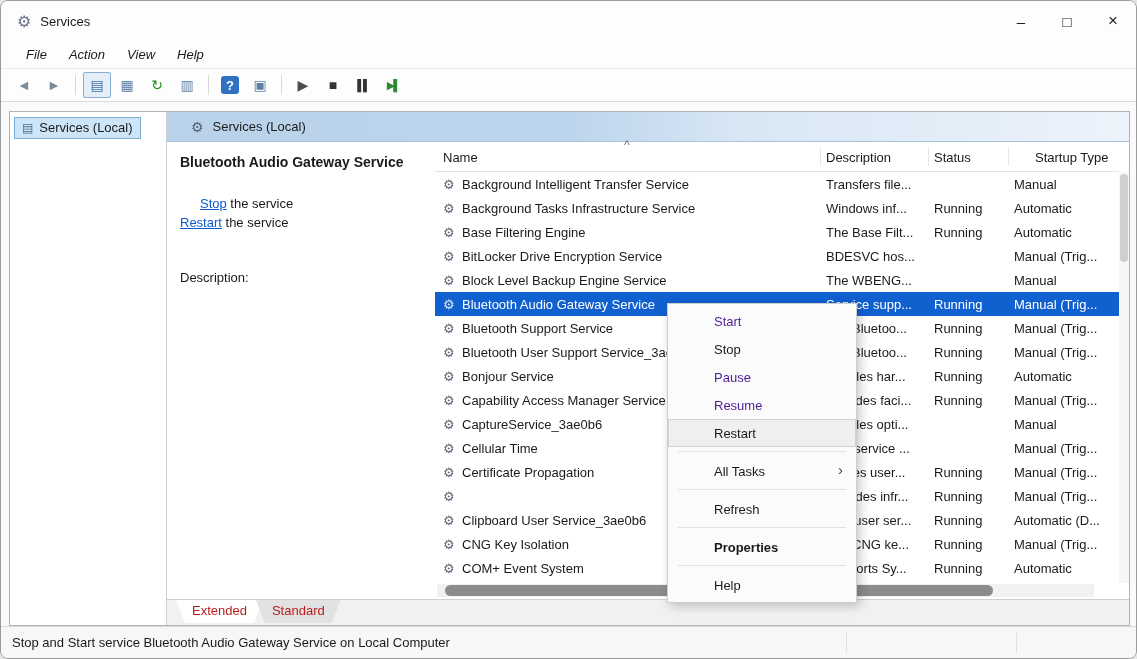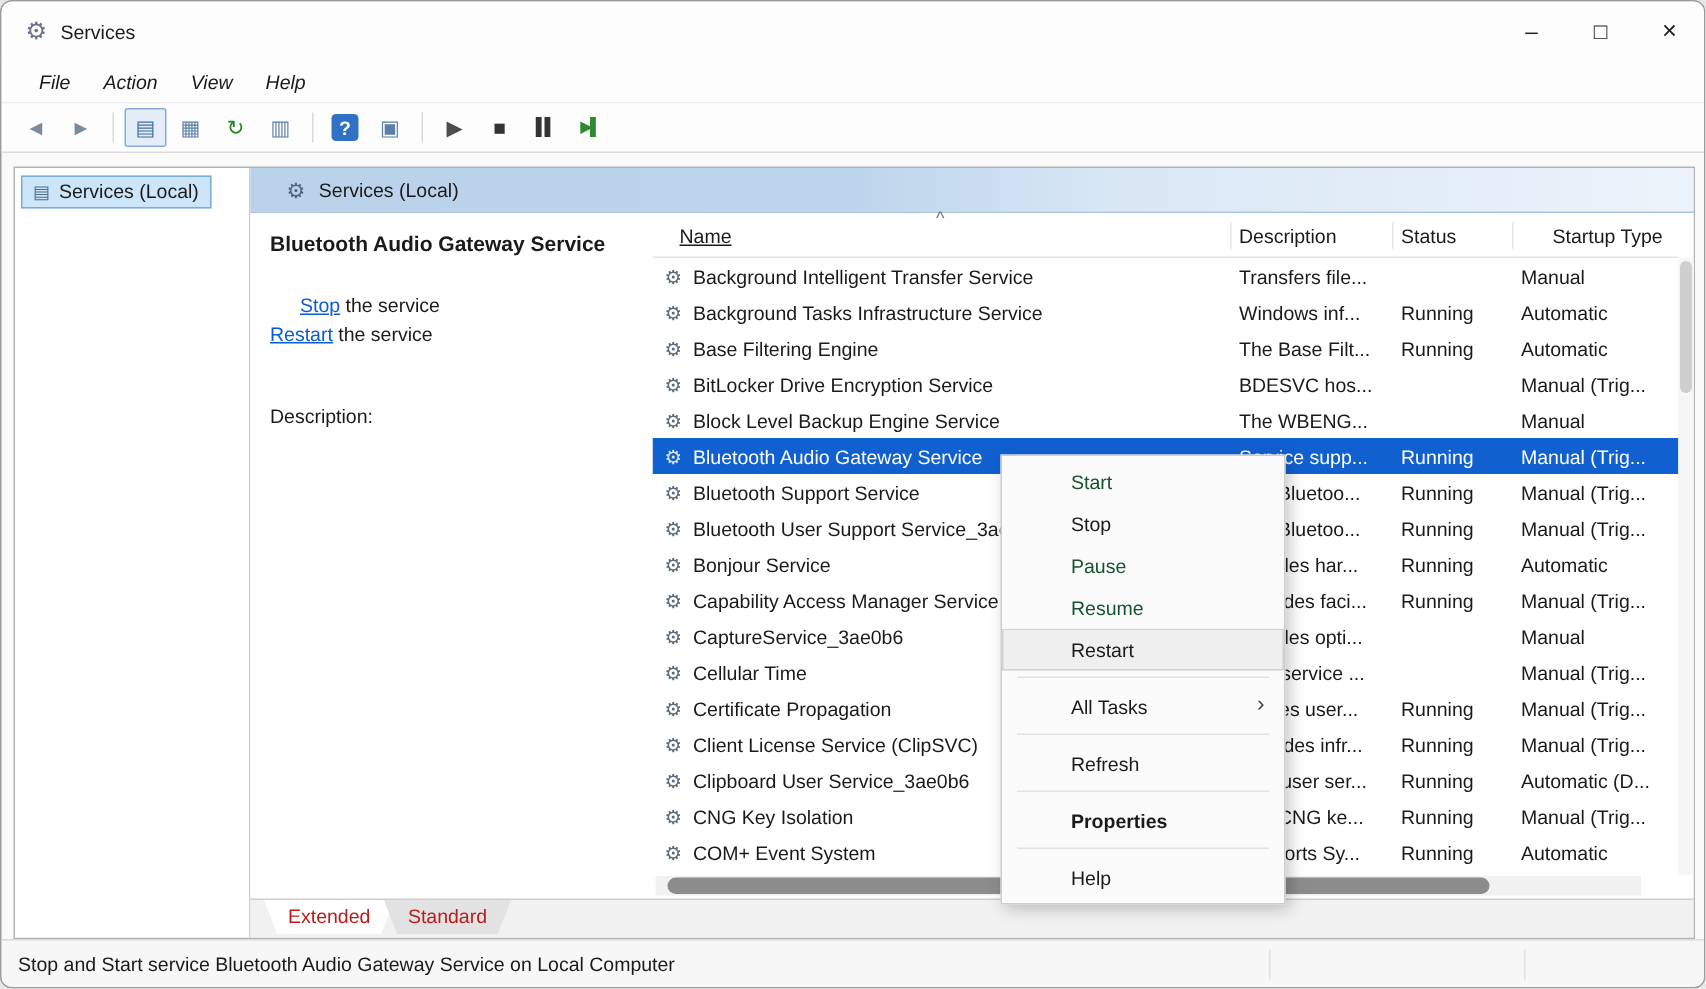--- a/index.html
+++ b/index.html
@@ -54,21 +54,21 @@
   .action-1{position:absolute;left:13px;top:54px;margin-left:20px;}
   .action-2{position:absolute;left:13px;top:73px;}
   .link{color:var(--link);text-decoration:underline;}
   .desc-label{position:absolute;left:13px;top:128px;}
   .desc-text{position:absolute;left:13px;top:148px;width:250px;line-height:19px;}
 
   
   .list{position:absolute;left:268px;right:0;top:30px;bottom:26px;background:#fff;}
   .list-header{position:absolute;left:0;right:10px;top:0;height:30px;border-bottom:1px solid #e3e3e3;}
   .hcell{position:absolute;top:0;height:30px;display:flex;align-items:center;white-space:nowrap;}
-  .hname{left:18px;text-decoration:underline;} .hdesc{left:391px;} .hstat{left:499px;} .hstart{left:600px;}
+  .hname{left:8px;} .hdesc{left:391px;} .hstat{left:499px;} .hstart{left:600px;}
   .hsep{position:absolute;top:6px;height:18px;width:1px;background:#e6e6e6;}
   .sort-ind{position:absolute;left:189px;top:-4px;font-size:12px;color:#777;}
 
   .list-body{position:absolute;left:0;right:10px;top:30px;bottom:16px;overflow:hidden;}
   .lrow{position:relative;height:24px;}
   .lrow span{position:absolute;top:0;height:24px;display:flex;align-items:center;white-space:nowrap;overflow:hidden;}
   .ricon{left:8px;width:17px;font-size:13px;color:#5c6b7c;}
   .cname{left:27px;width:357px;}
   .cdesc{left:391px;width:106px;}
   .cstat{left:499px;width:78px;}
@@ -91,21 +91,21 @@
   
   .statusbar{position:absolute;left:0;right:0;bottom:0;height:32px;background:#f7f7f7;
              border-top:1px solid #d9d9d9;display:flex;align-items:center;padding-left:11px;text-align:right;}
   .sb-sep{position:absolute;top:6px;height:20px;width:1px;background:#e0e0e0;}
 
   
   .context-menu{position:absolute;left:666px;top:302px;width:190px;background:#fbfbfb;
                 border:1px solid #cdcdcd;box-shadow:3px 3px 10px rgba(0,0,0,0.22);
                 padding:3px 0;z-index:50;}
   .cm-item{position:relative;height:28px;display:flex;align-items:center;padding-left:46px;}
-  .cm-item.disabled{color:#14532d;}
+  .cm-item.disabled{color:#4c1d95;}
   .cm-item.hover{background:#efefef;box-shadow:inset 0 0 0 1px #d2d2d2;}
   .cm-item.bold{font-weight:bold;}
   .cm-sub{position:absolute;right:13px;font-size:15px;color:#444;top:4px;}
   .cm-sep{height:1px;background:#e2e2e2;margin:4px 10px 5px;}
 </style>
 </head>
 <body>
 
 <div class="window">
 
@@ -287,21 +287,20 @@
             </div>
             <div class="lrow">
               <span class="ricon">⚙</span>
               <span class="cname">Certificate Propagation</span>
               <span class="cdesc">Copies user...</span>
               <span class="cstat">Running</span>
               <span class="cstart">Manual (Trig...</span>
             </div>
             <div class="lrow">
               <span class="ricon">⚙</span>
-              <span class="cname">Client License Service (ClipSVC)</span>
               <span class="cdesc">Provides infr...</span>
               <span class="cstat">Running</span>
               <span class="cstart">Manual (Trig...</span>
             </div>
             <div class="lrow">
               <span class="ricon">⚙</span>
               <span class="cname">Clipboard User Service_3ae0b6</span>
               <span class="cdesc">This user ser...</span>
               <span class="cstat">Running</span>
               <span class="cstart">Automatic (D...</span>

